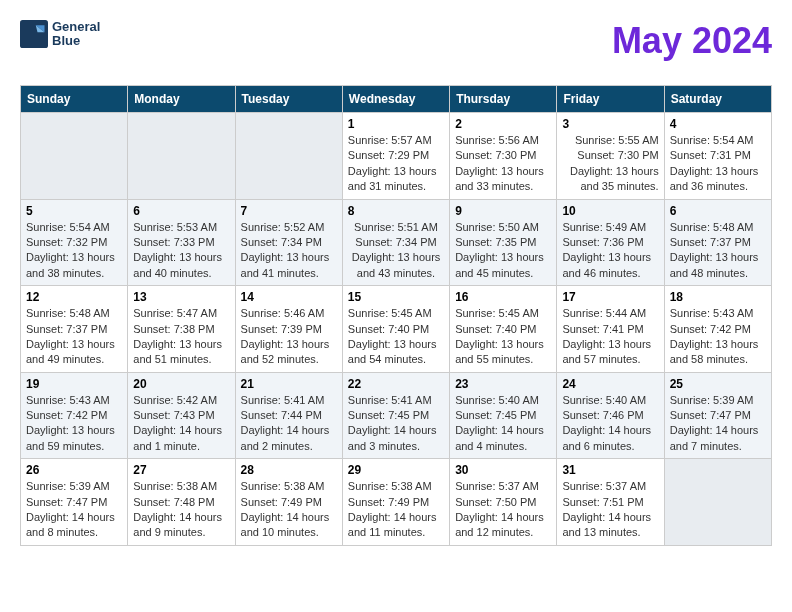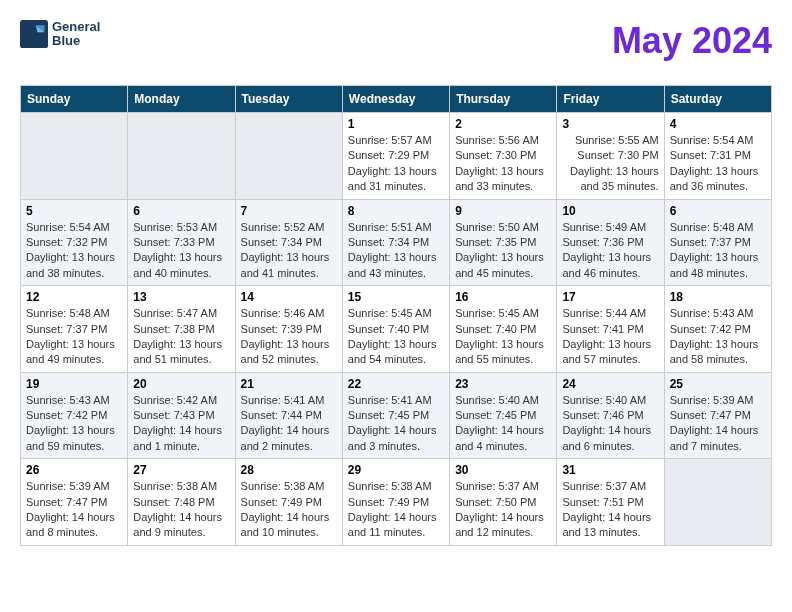--- a/index.html
+++ b/index.html
@@ -170,21 +170,21 @@
         </td>
         <td>
           <div class="day-num">7</div>
           <div class="day-info" style="white-space: pre-line;">Sunrise: 5:52 AM
 Sunset: 7:34 PM
 Daylight: 13 hours
 and 41 minutes.</div>
         </td>
         <td>
           <div class="day-num">8</div>
-          <div class="day-info" style="white-space: pre-line;">Sunrise: 5:51 AM
+          <div class="day-info" style="white-space: pre-line; text-align: center;">Sunrise: 5:51 AM
 Sunset: 7:34 PM
 Daylight: 13 hours
 and 43 minutes.</div>
         </td>
         <td>
           <div class="day-num">9</div>
           <div class="day-info" style="white-space: pre-line;">Sunrise: 5:50 AM
 Sunset: 7:35 PM
 Daylight: 13 hours
 and 45 minutes.</div>

